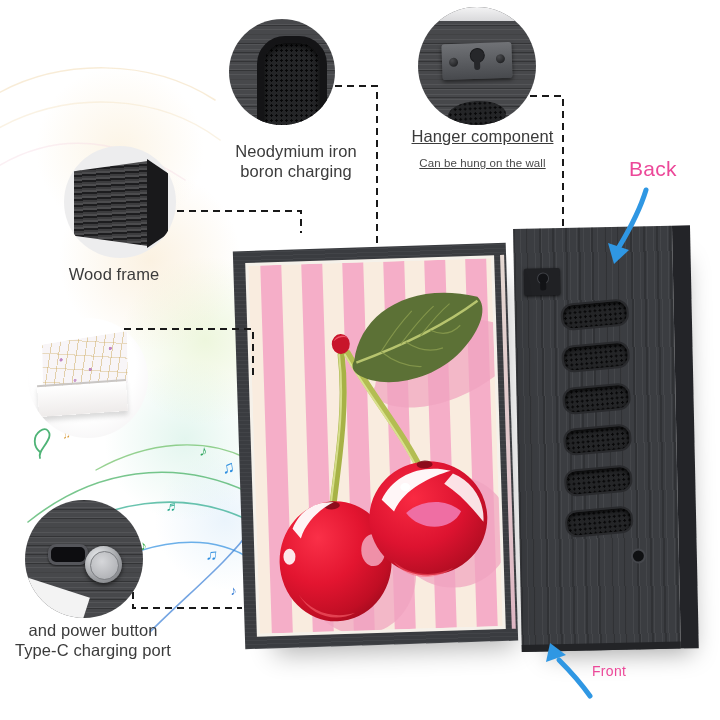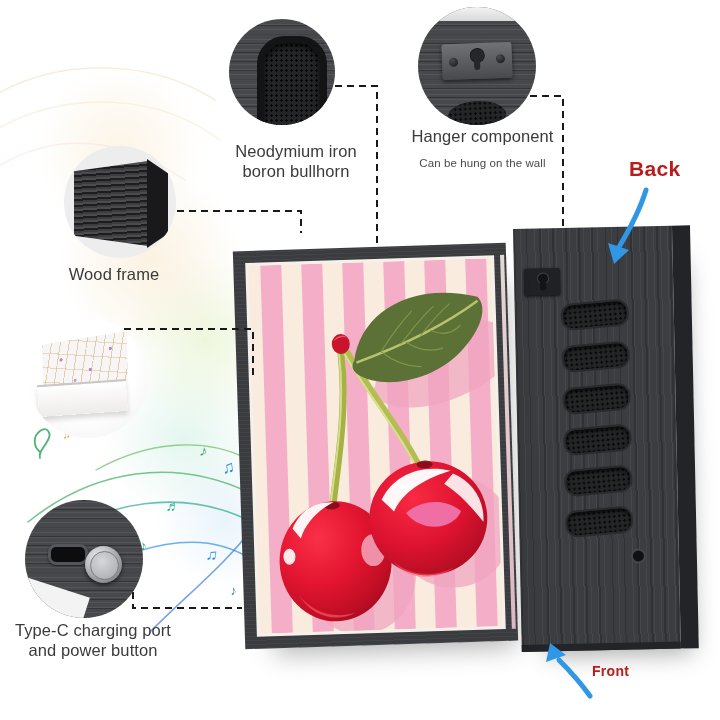--- a/index.html
+++ b/index.html
@@ -67,21 +67,21 @@
       background:radial-gradient(circle at 35% 30%,#eceef0,#9a9ca0 62%,#6e7074);
       box-shadow:0 2px 4px rgba(0,0,0,.6);}
   .pwr-inner{left:5px;top:5px;width:27px;height:27px;border-radius:50%;
       background:radial-gradient(circle at 40% 35%,#d6d7da,#a5a7ab);border:1px solid #7b7d81;}
   .white-sliver{left:-10px;top:86px;width:72px;height:30px;background:#f3f3f3;transform:rotate(18deg);}
 
   
   .callout-label{color:#3b3b3b;font-size:16.5px;font-weight:500;line-height:1.24;
       text-align:center;letter-spacing:.1px;}
   .sub-label{color:#4a4a4a;font-size:11.5px;font-weight:500;margin-top:10px;}
-  .dir-label{color:#b91c1c;font-size:21px;font-weight:700;letter-spacing:.3px;}
+  .dir-label{color:#ec4899;font-size:21px;font-weight:400;letter-spacing:.3px;}
 
   
   .front-frame{left:239px;top:247px;width:273px;height:398px;transform:rotate(-1.8deg);
       box-shadow:14px 22px 26px -16px rgba(0,0,0,.3);}
   .frame-border{left:0;top:0;right:0;bottom:0;background-color:#3a3c40;background-image:
       repeating-linear-gradient(0deg, rgba(255,255,255,.045) 0 1px, transparent 1px 4px);}
   .canvas-strip{right:2px;top:12px;bottom:12px;width:4px;opacity:.9;
       background:linear-gradient(#f7e9e2,#f0c4d2);}
   .frame-mat{left:12px;top:12px;right:12px;bottom:12px;background:#f5f1ea;}
   .frame-art{left:15px;top:15px;}
@@ -265,30 +265,30 @@
   <div class="abs circle grain-h c-typec">
     <div class="abs usb-port"></div>
     <div class="abs pwr-btn">
       <div class="abs pwr-inner"></div>
     </div>
     <div class="abs white-sliver"></div>
   </div>
 
   <div class="abs callout-label" style="left:206px;top:141px;width:180px;">
     <div>Neodymium iron</div>
-    <div>boron bullhorn</div>
-  </div>
-  <div class="abs callout-label" style="left:390px;top:126px;width:185px;">
+    <div>boron charging</div>
+  </div>
+  <div class="abs callout-label" style="left:390px;top:126px;width:185px;text-decoration:underline;">
     <div>Hanger component</div>
     <div class="sub-label">Can be hung on the wall</div>
   </div>
   <div class="abs callout-label" style="left:48px;top:264px;width:132px;">Wood frame</div>
   <div class="abs callout-label" style="left:0px;top:620px;width:186px;">
+    <div>and power button</div>
     <div>Type-C charging port</div>
-    <div>and power button</div>
   </div>
 
   <div class="abs dir-label" style="left:629px;top:157px;">Back</div>
   <div class="abs dir-label" style="left:592px;top:663px;font-size:14px;">Front</div>
 
   <svg class="abs" width="720" height="720" viewBox="0 0 720 720" style="left:0;top:0;pointer-events:none;">
     <g stroke="#2f97e3" fill="none" stroke-width="5" stroke-linecap="round">
       <path d="M646,190 C639,213 628,232 619,247"></path>
       <path d="M590,696 C580,682 569,670 559,660"></path>
     </g>

